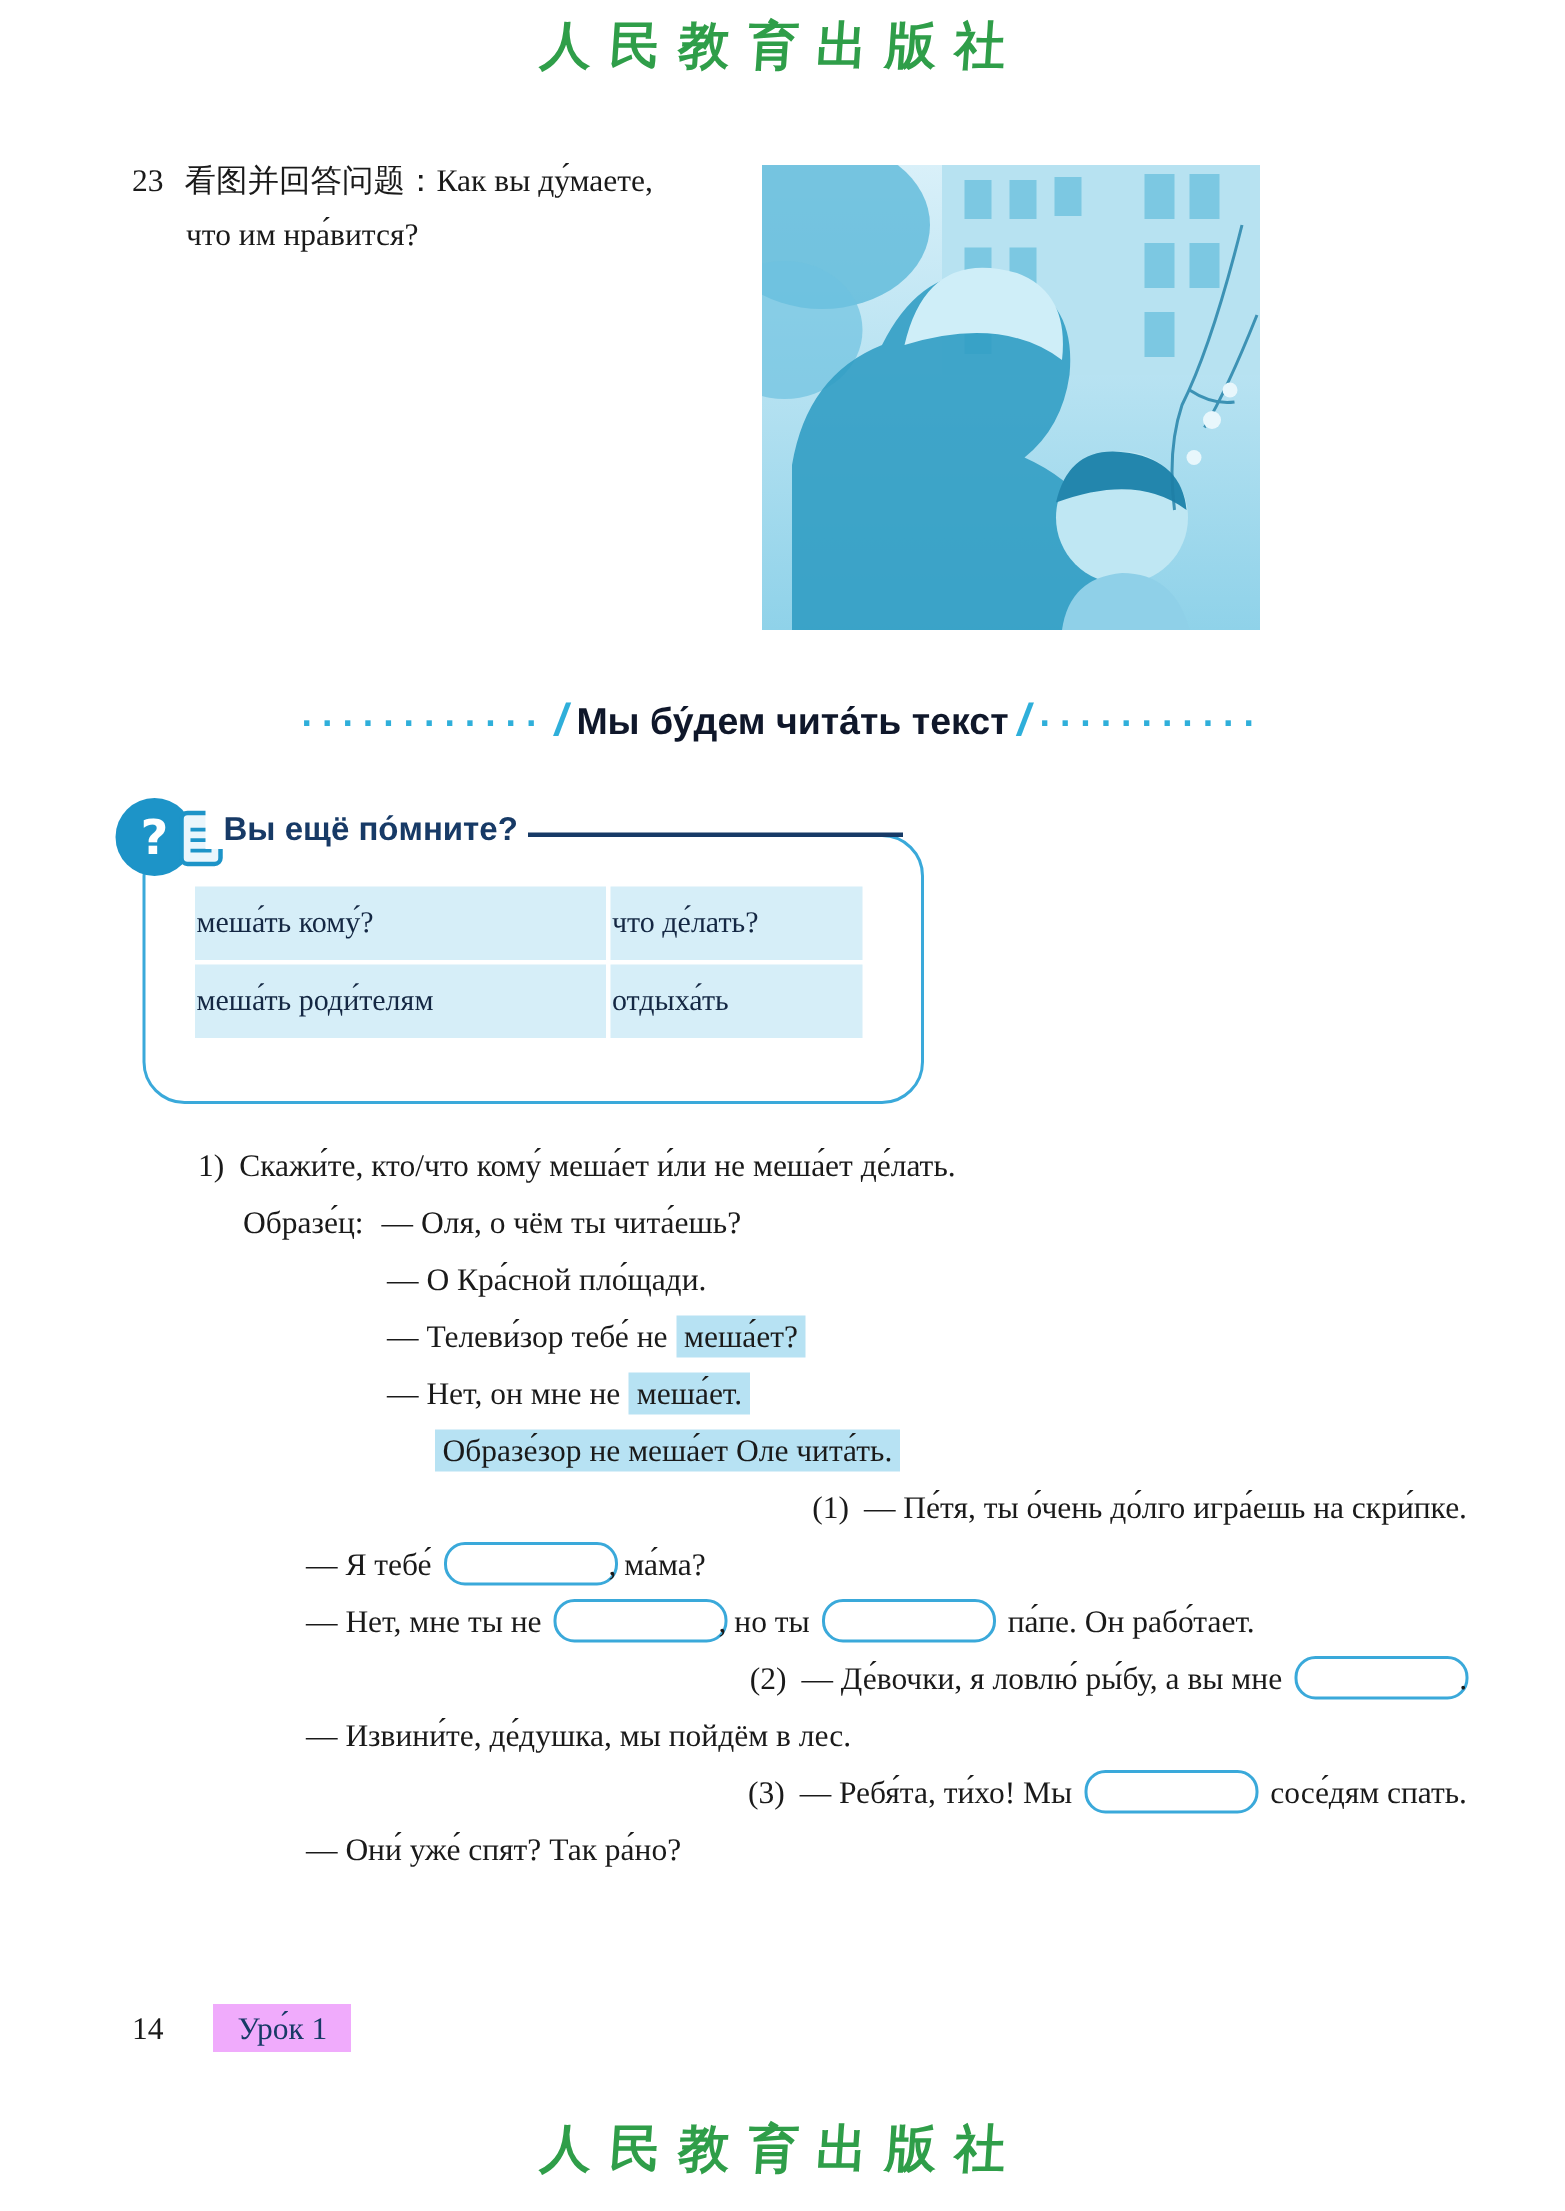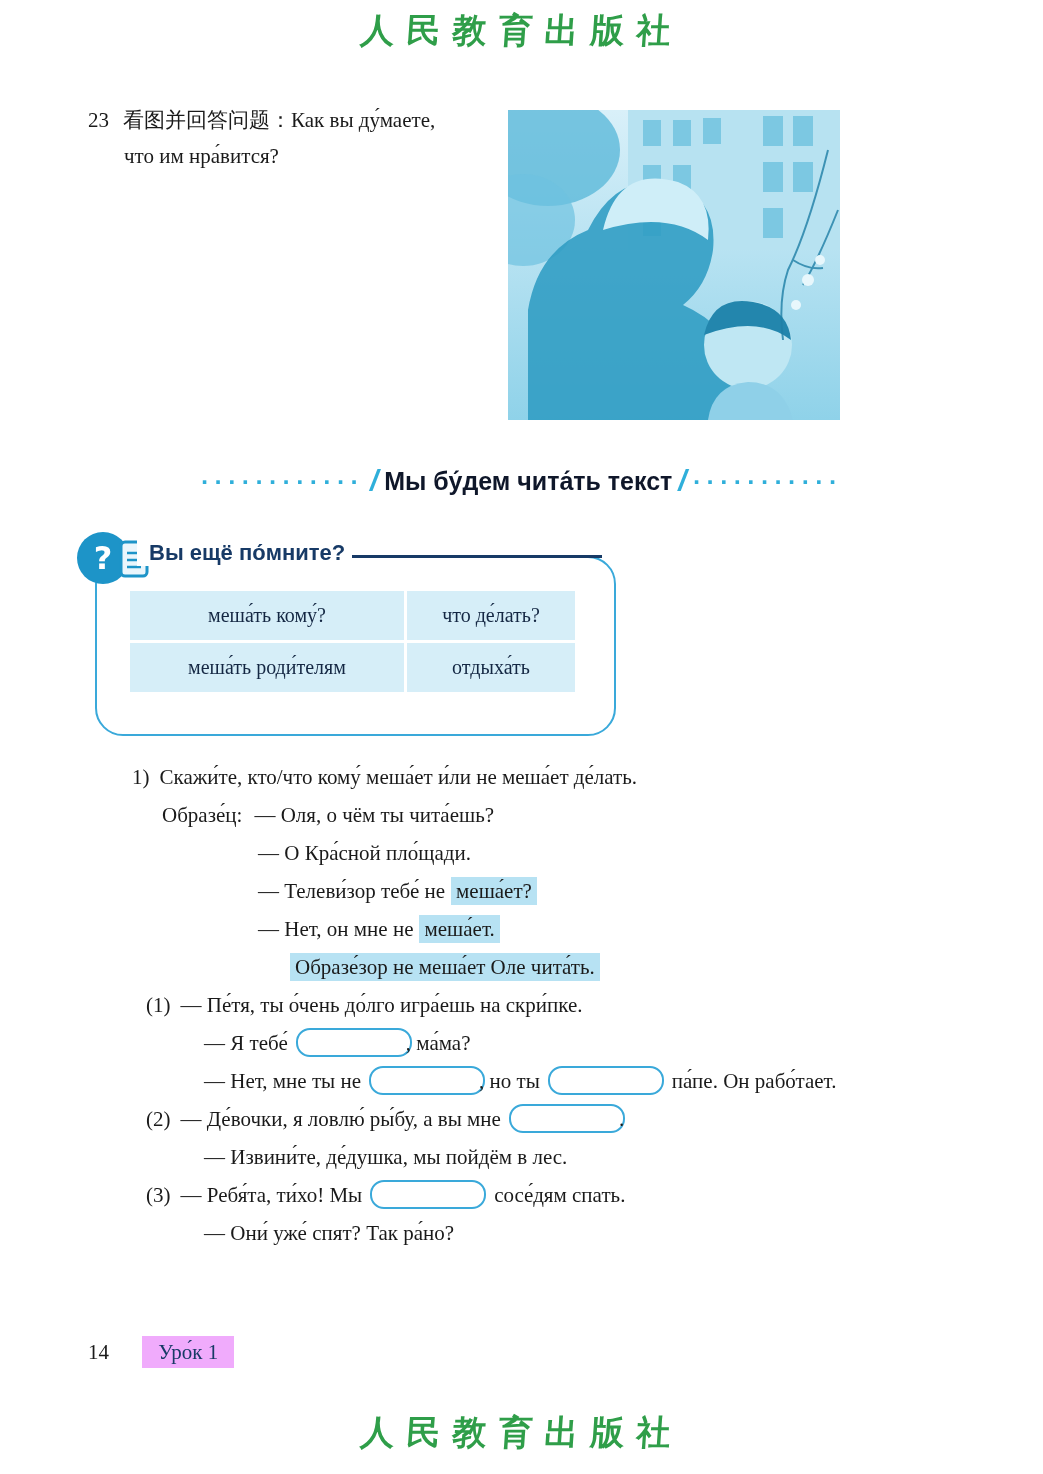--- a/index.html
+++ b/index.html
@@ -43,37 +43,37 @@
     border:2px solid #3aa9da; border-radius:28px;
   }
   .box-title {
     position:absolute; top:-18px; left:40px; background:#ffffff; padding:0 12px;
     color:#173a66; font-weight:bold; font-size:22px; font-family:"Liberation Sans", sans-serif;
   }
   .box-line { position:absolute; top:-3px; left:255px; width:250px; height:3px; background:#173a66; }
   .box-icon { position:absolute; left:-22px; top:-32px; width:76px; height:68px; }
   .box-table { position:absolute; left:30px; top:30px; border-collapse:separate; border-spacing:3px; }
   .box-table td {
-    background:#d6eef8; height:47px; text-align:center;
+    background:#d6eef8; height:47px; text-align:left;
     font-size:20px; color:#142743;
   }
   .box-table td.w1 { width:272px; }
   .box-table td.w2 { width:166px; }
 
   
   .ex24 { position:absolute; left:88px; top:758px; width:890px; font-size:21px; }
   .ex24 .row { line-height:38px; }
   .ex24 .num { margin-right:14px; }
   .task { margin-left:44px; }
   .tlabel { margin-right:10px; }
   .sample-first { margin-left:74px; }
   .slabel { margin-right:12px; }
   .sample-line { margin-left:170px; }
   .sample-line5 { margin-left:202px; }
-  .item-first { margin-left:58px; }
+  .item-first { margin-left:108px;text-align:right; }
   .ilabel { margin-right:10px; }
   .item-line { margin-left:116px; }
 
   .hl { background:#b7e2f3; padding:2px 5px; margin-left:6px; }
   .hl.nomargin { margin-left:0; }
   .blank {
     display:inline-block; width:112px; height:25px; background:#ffffff;
     border:2px solid #3aa9da; border-radius:14px; vertical-align:-7px; margin:0 8px;
   }
   .tight { margin-left:-14px; }

